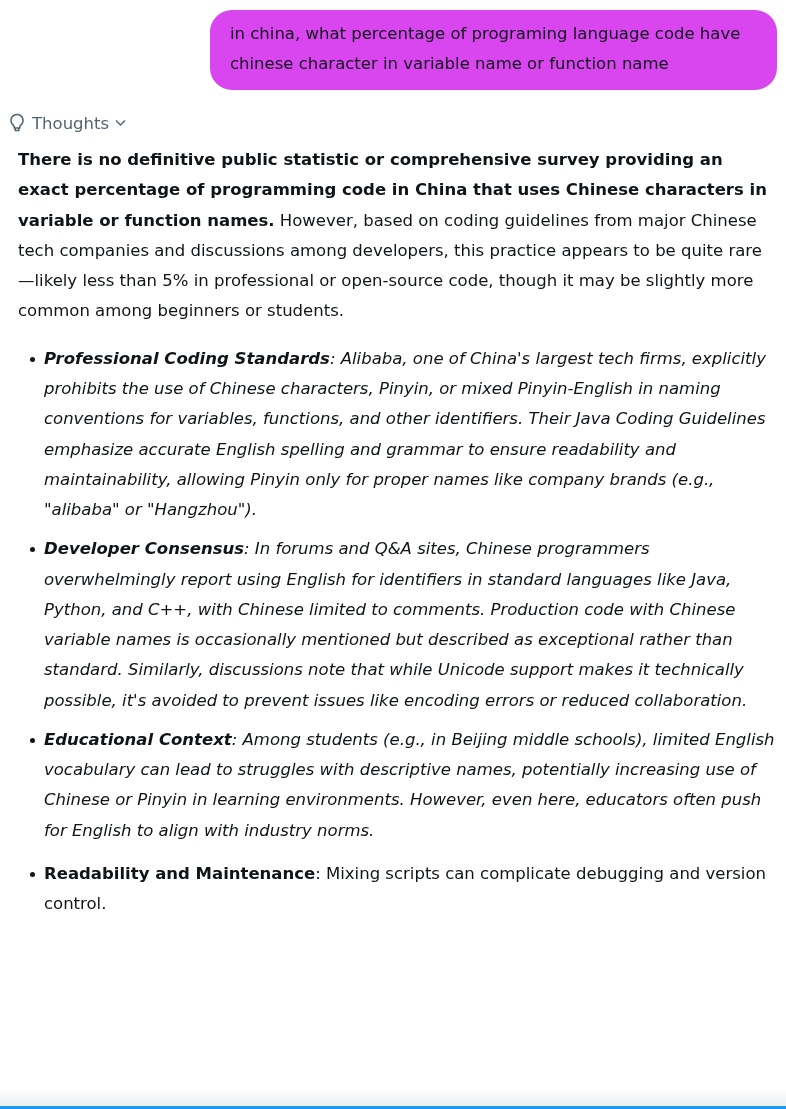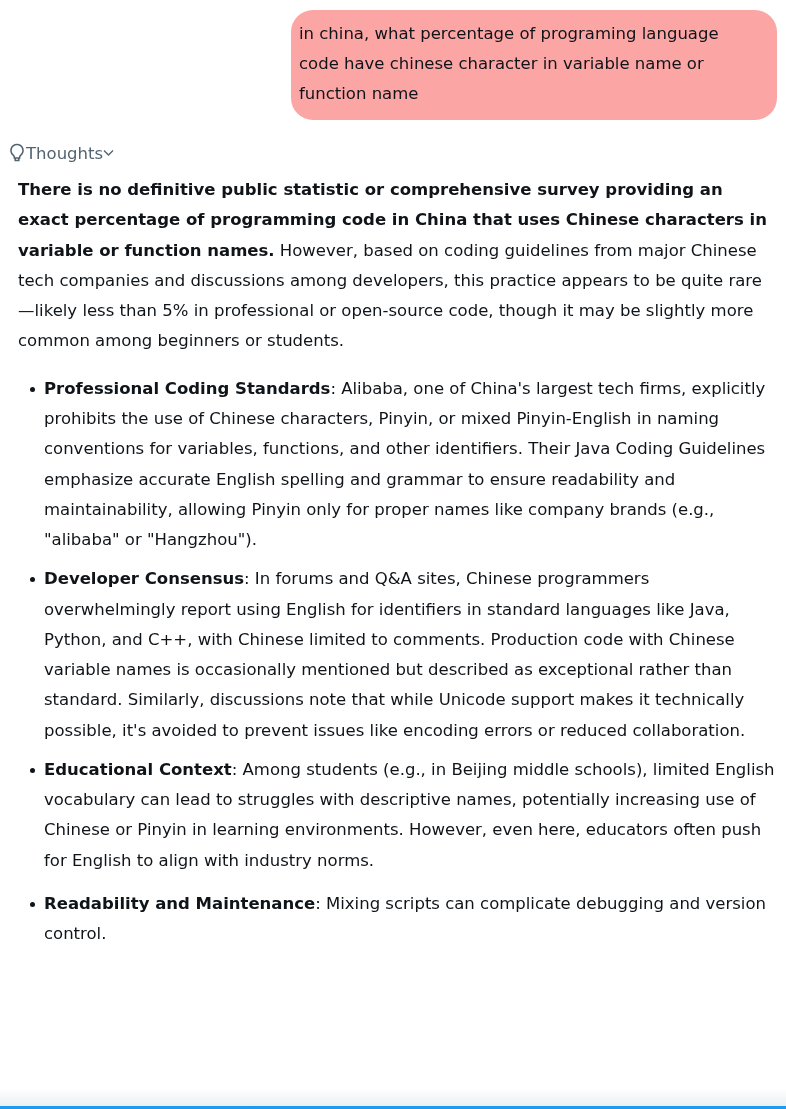--- a/index.html
+++ b/index.html
@@ -3,43 +3,43 @@
 <meta charset="utf-8">
 <style>
   html, body { margin:0; padding:0; background:#ffffff; }
   body {
     width:786px; height:1109px; overflow:hidden; position:relative;
     font-family: "DejaVu Sans", "Liberation Sans", sans-serif;
     color:#0f1419;
   }
   .user-row { display:flex; justify-content:flex-end; padding-top:10px; padding-right:9px; }
   .user-bubble {
-    background:#fca5a5; border-radius:22px;
-    padding:9px 18px 11px 8px; width:486px; box-sizing:border-box;
+    background:#d946ef; border-radius:22px;
+    padding:9px 18px 11px 20px; width:567px; box-sizing:border-box;
     font-size:16.5px; line-height:30px; color:#0f1419;
   }
   .thoughts {
-    display:flex; align-items:center; 
+    display:flex; align-items:center; gap:6px;
     margin-top:21px; margin-left:8px; color:#536471; font-size:16.5px; height:24px;
     cursor:pointer;
   }
   .thoughts svg { display:block; }
   .answer { padding:0 9px; margin-top:10px; font-size:16.5px; line-height:30.3px; }
   .answer p { margin:9px; }
   .answer b { font-weight:bold; }
   h2 { font-size:21.5px; font-weight:bold; margin:0; line-height:32px; }
   .h-key { margin-top:40px; }
   .h-why { margin-top:38px; }
   ul { margin:0; padding:0 0 0 35px; list-style:none; }
   ul li { position:relative; margin-bottom:8.7px; }
   ul li::before {
     content:""; position:absolute; left:-14px; top:13px;
     width:5px; height:5px; border-radius:50%; background:#0f1419;
   }
-  .list-key { margin-top:17px; }
+  .list-key { margin-top:17px;font-style:italic; }
   .list-why { margin-top:13px; }
   .bottom-fade {
     position:absolute; left:0; right:0; bottom:3px; height:18px;
     background:linear-gradient(to bottom, rgba(255,255,255,0), rgba(230,236,240,0.8));
   }
   .bottom-line { position:absolute; left:0; right:0; bottom:0; height:3px; background:#1d9bf0; }
 </style>
 </head>
 <body>
 

